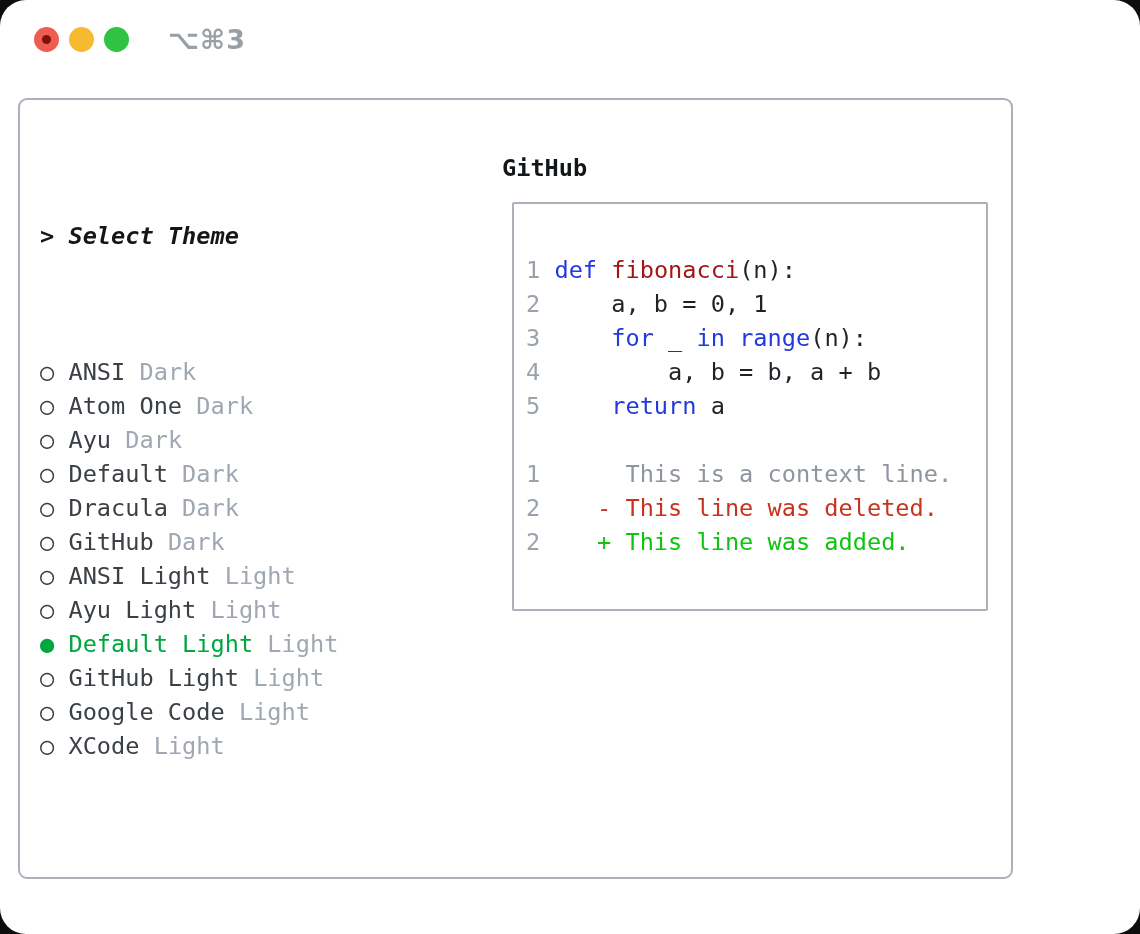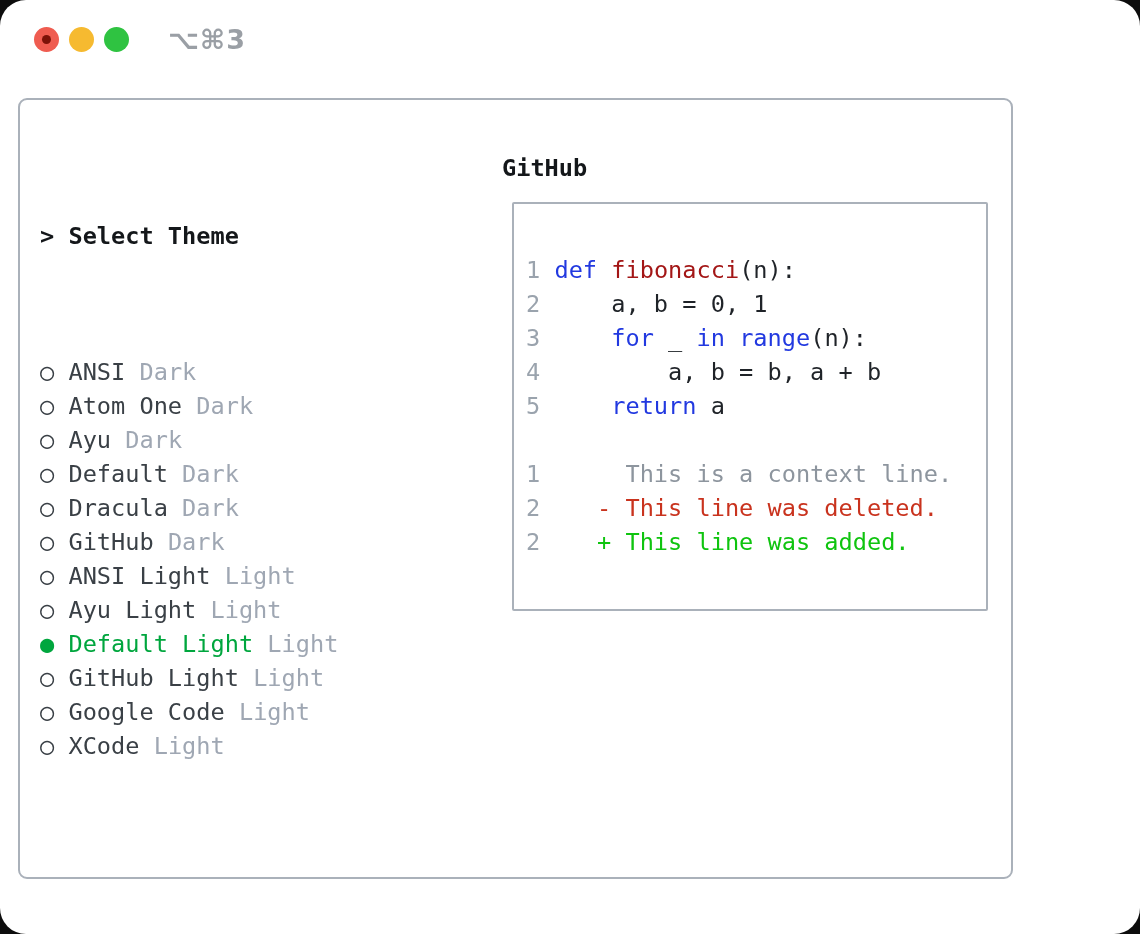--- a/index.html
+++ b/index.html
@@ -67,21 +67,21 @@
     line-height: 34px;
     white-space: pre;
   }
   #left-col {
     position: absolute;
     left: 20px;
     top: 51px;
   }
   .row { height: 34px; }
   .row.blank { height: 34px; }
-  .bold { font-weight: bold; }
+  .bold { font-weight: bold; font-style: italic; }
   
   #preview-heading {
     position: absolute;
     left: 482px;
     top: 51px;
     font-weight: bold;
   }
   #preview-box {
     position: absolute;
     left: 492px;

